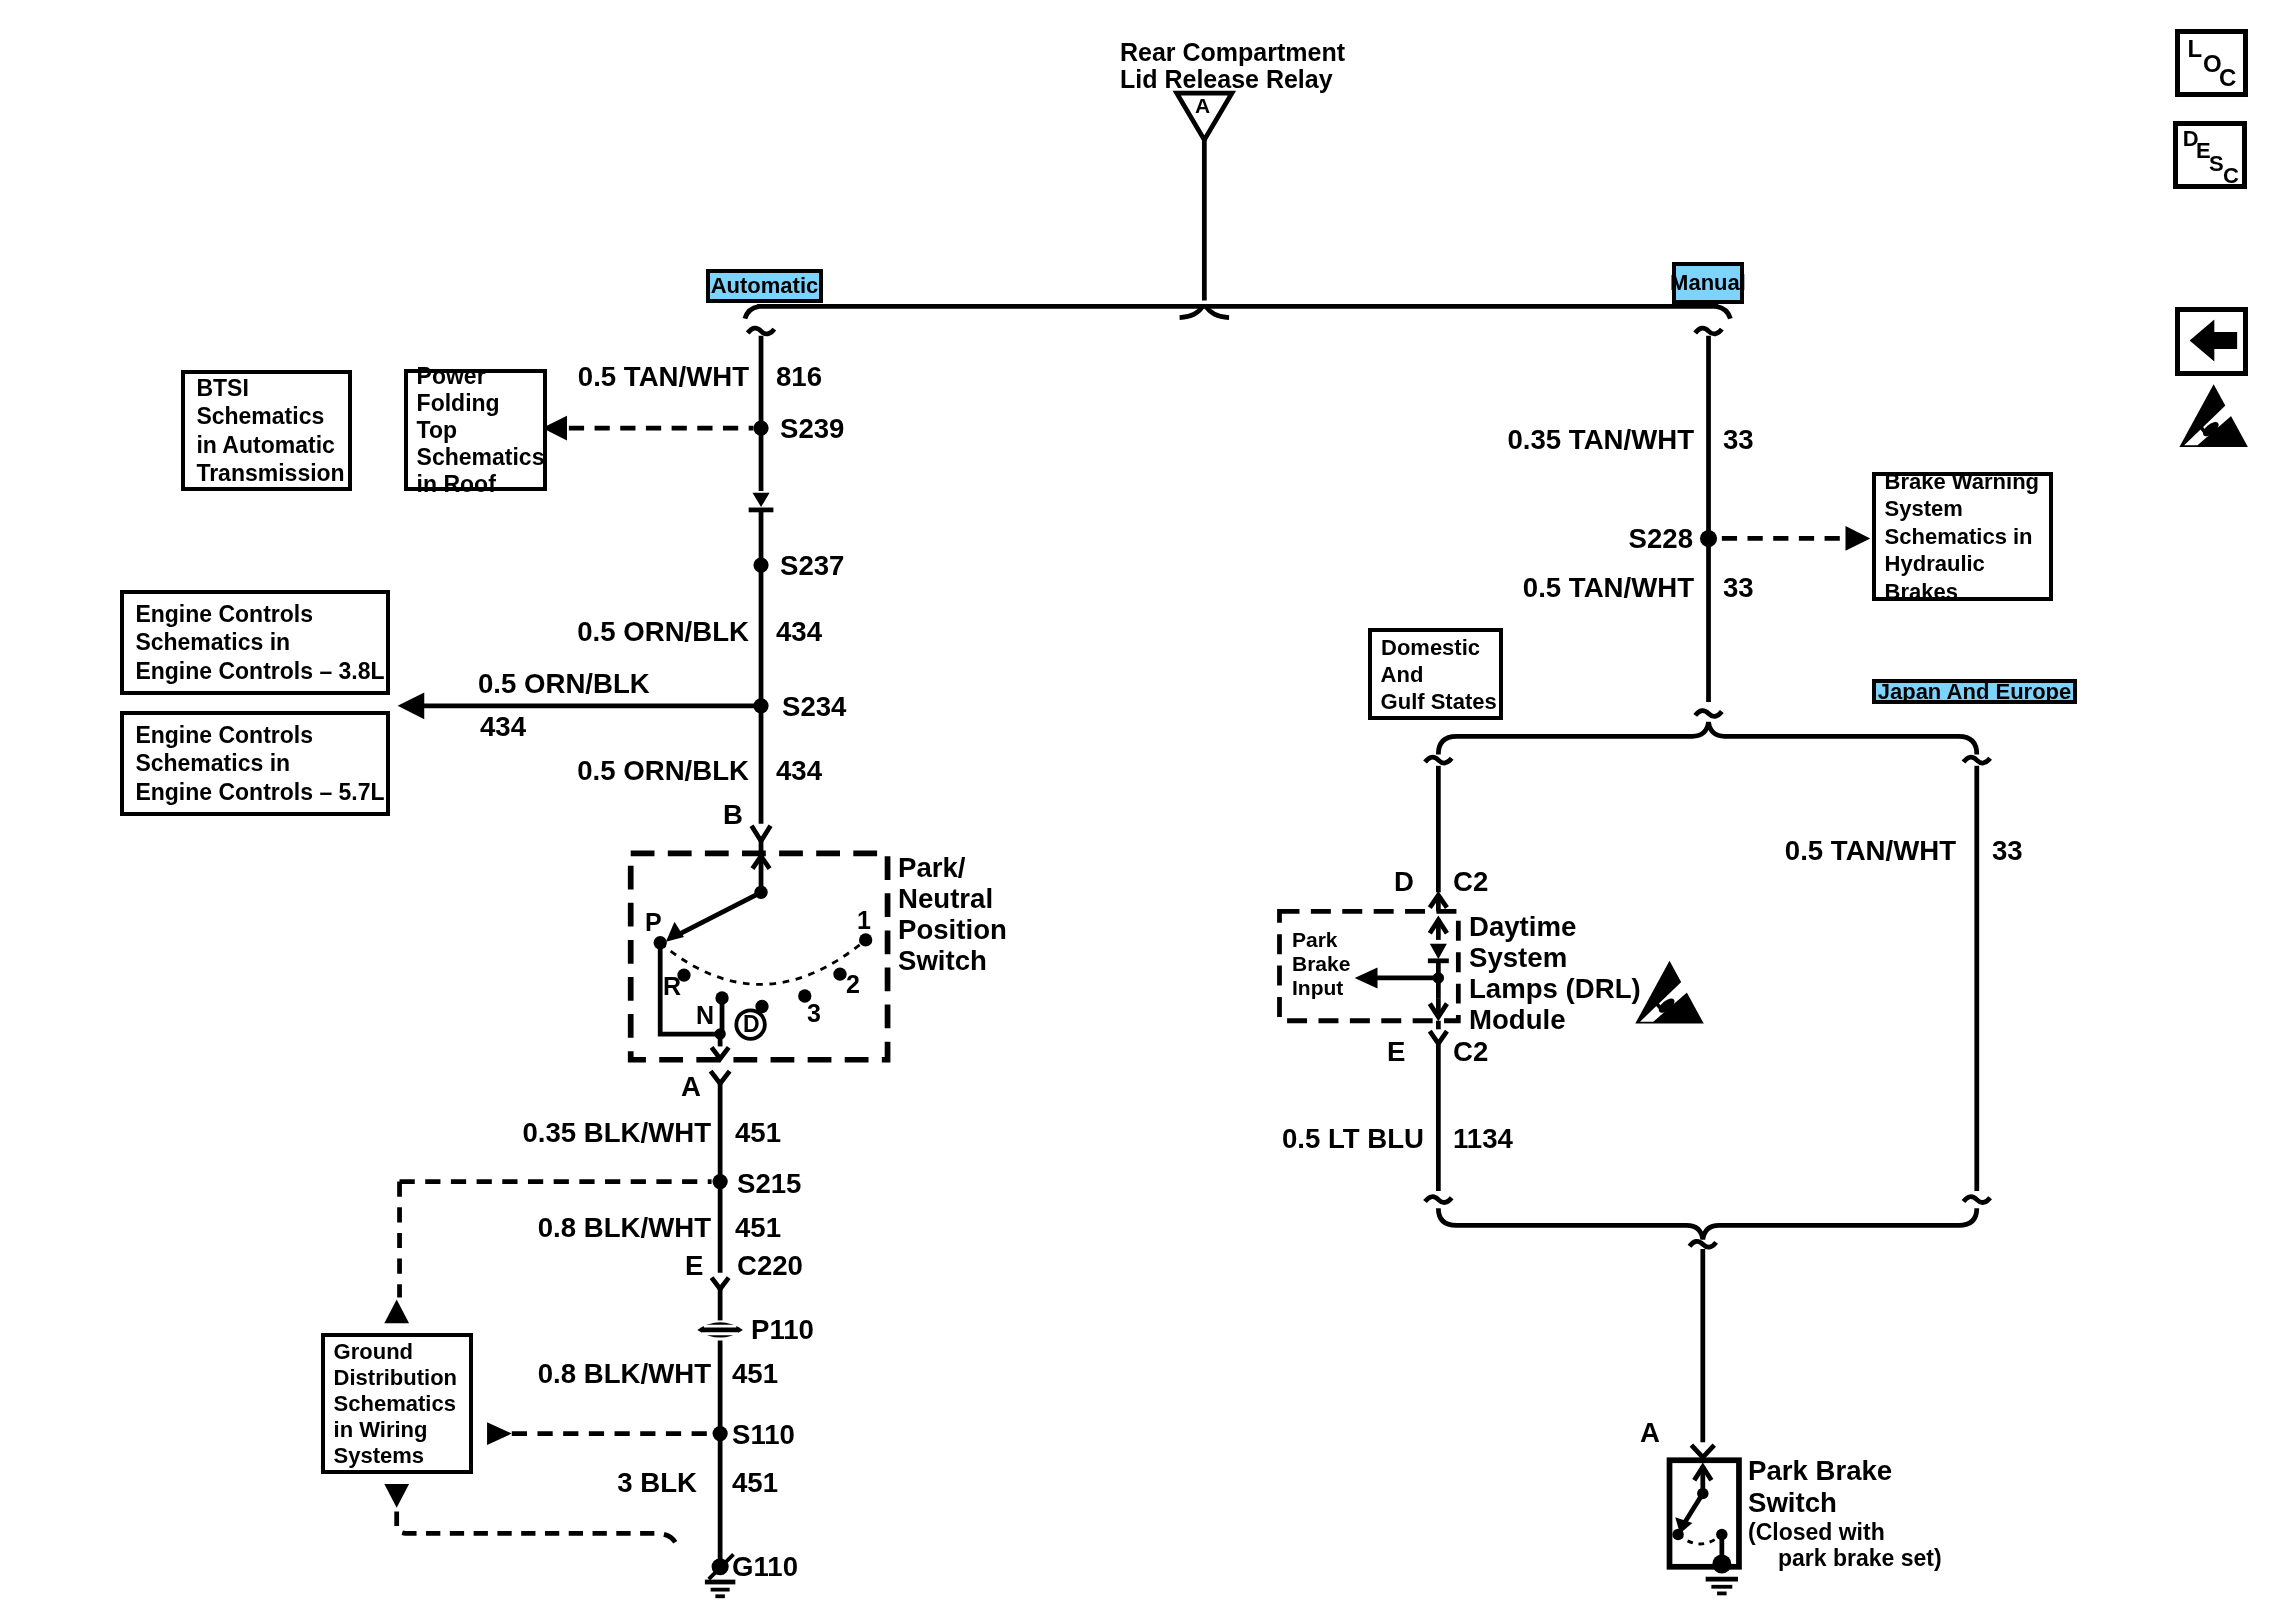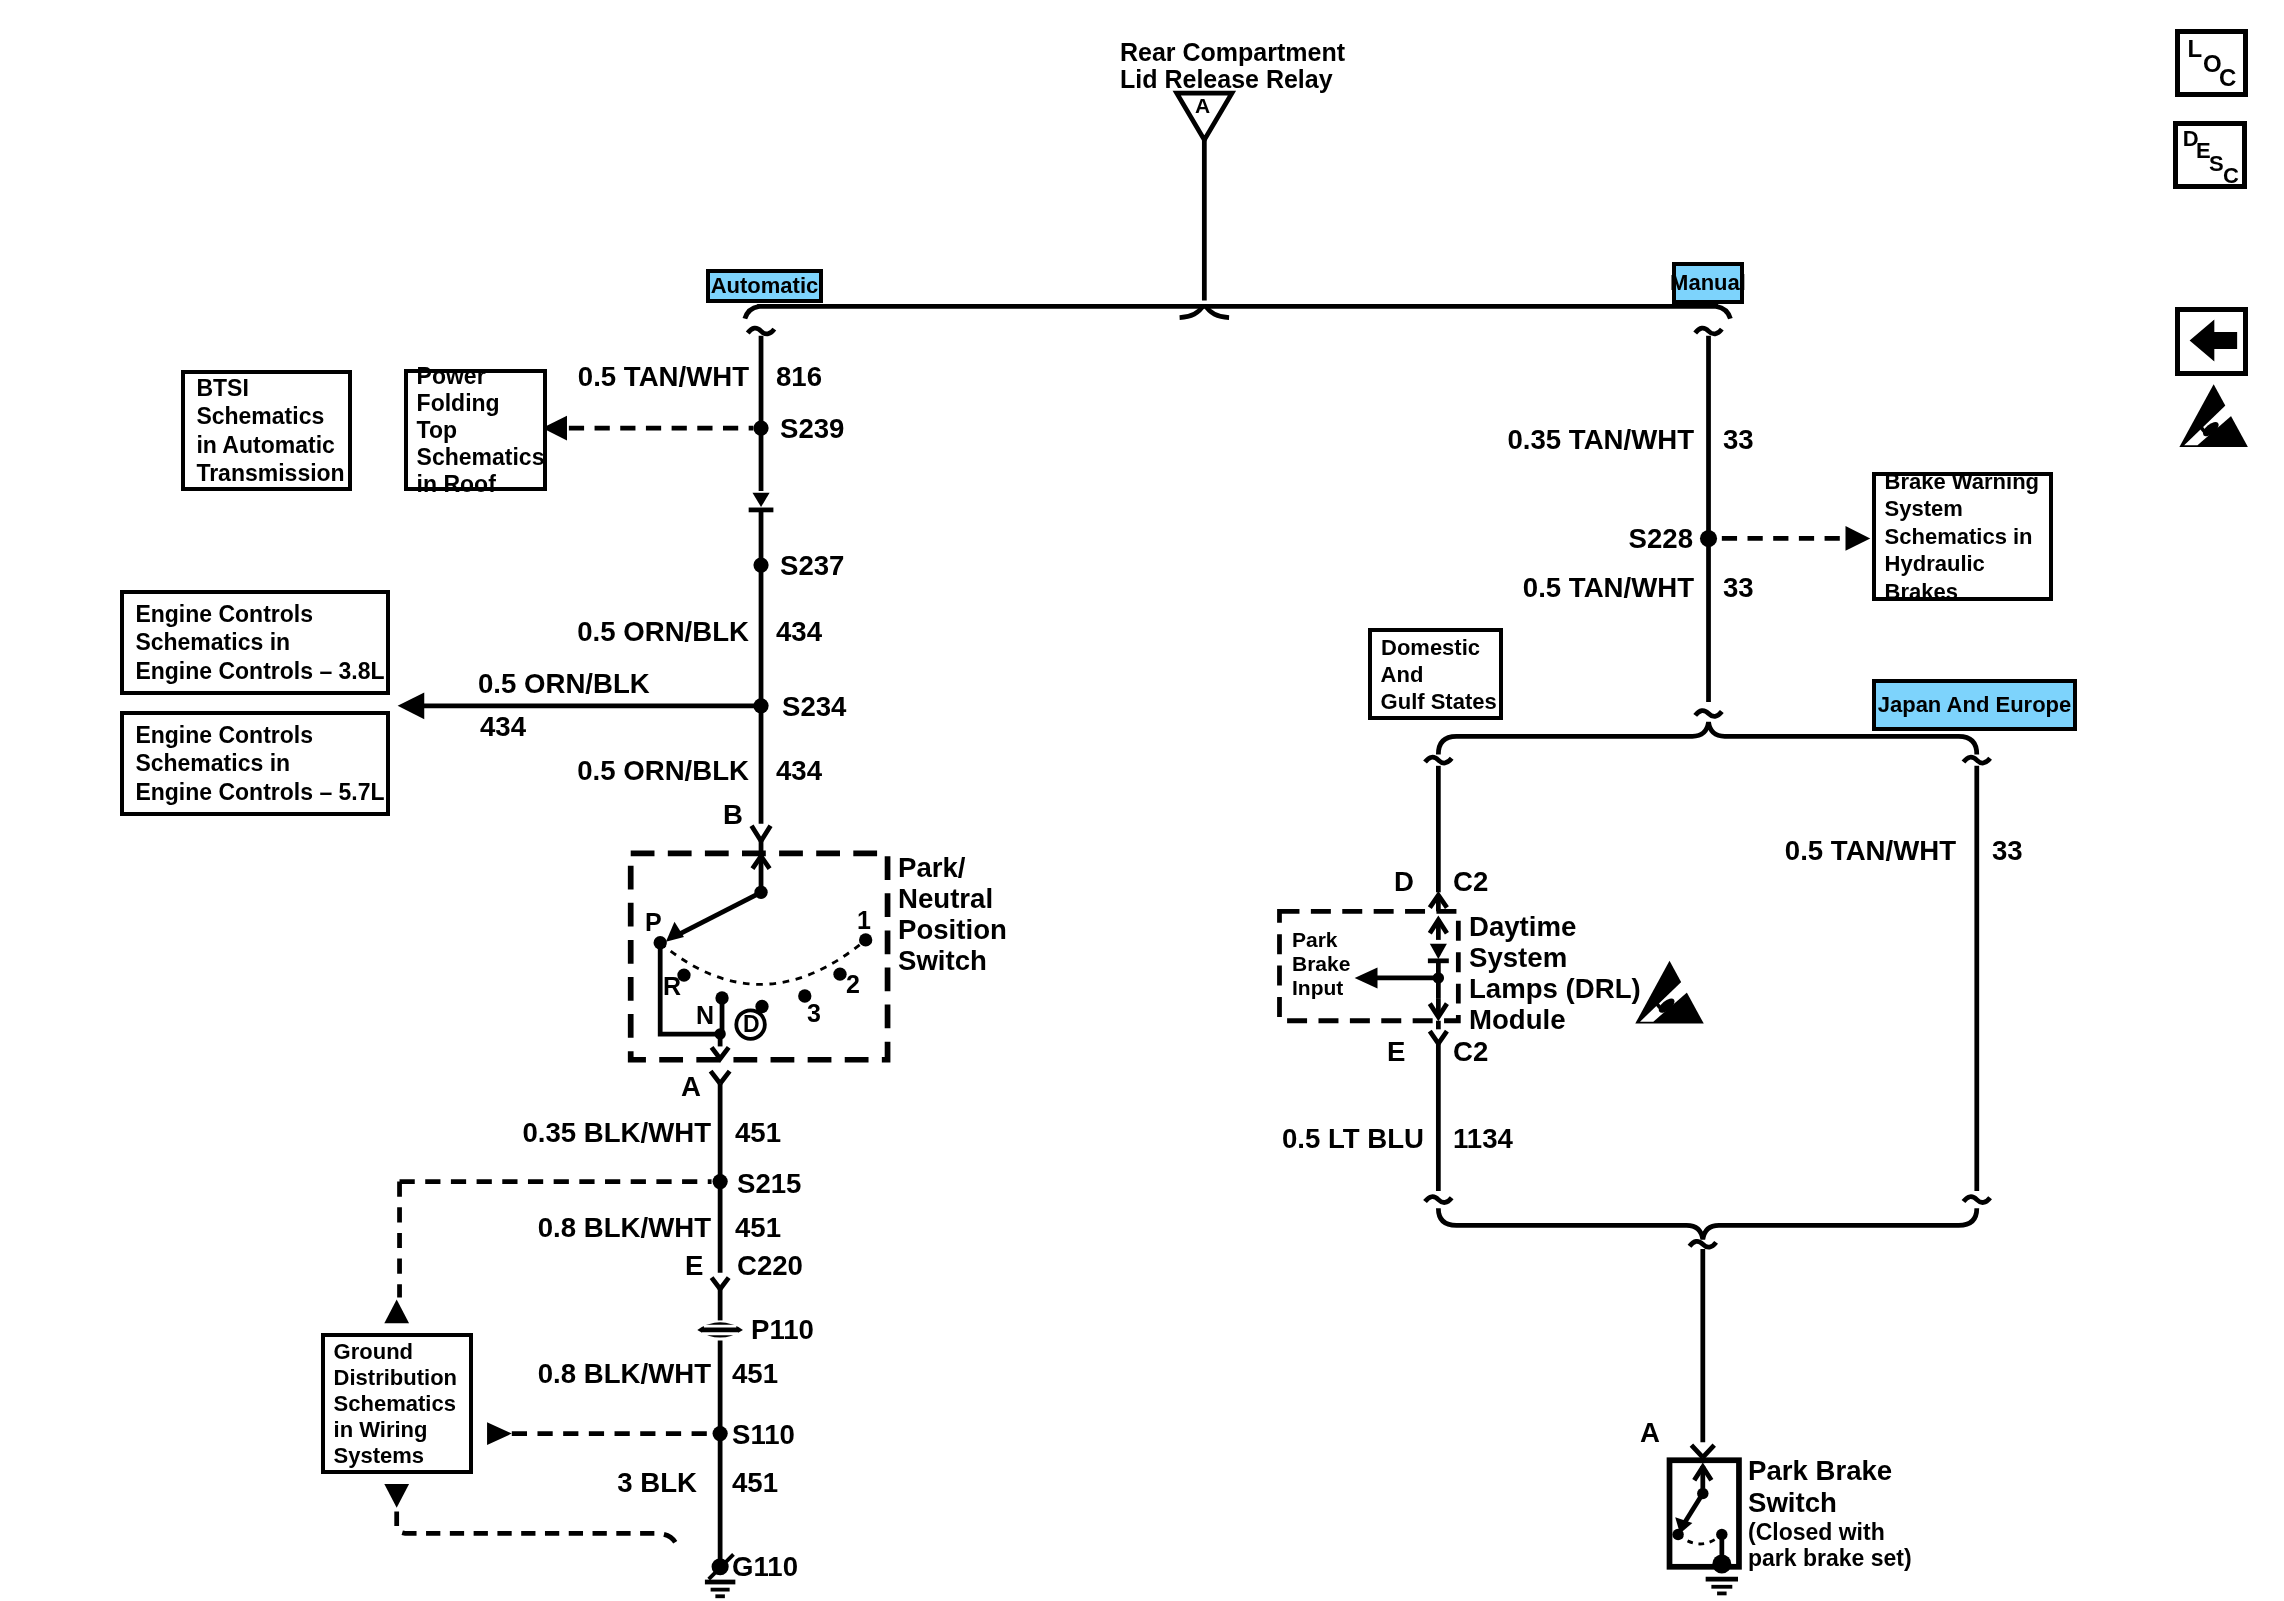--- a/index.html
+++ b/index.html
@@ -277,21 +277,21 @@
   <div class="ln">Daytime</div>
   <div class="ln">System</div>
   <div class="ln">Lamps (DRL)</div>
   <div class="ln">Module</div>
 </div>
 
 <div class="ml" style="left:1748px;top:1455px;">
   <div class="ln t31" style="line-height:32px;">Park Brake</div>
   <div class="ln t31" style="line-height:32px;">Switch</div>
   <div class="ln" style="font-size:23px;line-height:26px;">(Closed with</div>
-  <div class="ln" style="font-size:23px;line-height:26px;">park brake set)</div>
+  <div class="ln" style="font-size:23px;line-height:26px;margin-left:30px;">park brake set)</div>
 </div>
 
 <div class="box" style="left:181px;top:370px;width:171px;height:121px;">
   <div class="ln">BTSI Schematics</div>
   <div class="ln">in Automatic</div>
   <div class="ln">Transmission</div>
 </div>
 <div class="box" style="left:404px;top:369px;width:143px;height:122px;">
   <div class="ln" style="line-height:27px;padding-left:8.6px;">Power</div>
   <div class="ln" style="line-height:27px;padding-left:8.6px;">Folding Top</div>
@@ -319,21 +319,21 @@
   <div class="ln" style="font-size:22px;line-height:27.6px;padding-left:8.6px;">Brake Warning</div>
   <div class="ln" style="font-size:22px;line-height:27.6px;padding-left:8.6px;">System</div>
   <div class="ln" style="font-size:22px;line-height:27.6px;padding-left:8.6px;">Schematics in</div>
   <div class="ln" style="font-size:22px;line-height:27.6px;padding-left:8.6px;">Hydraulic Brakes</div>
 </div>
 <div class="box" style="left:1368px;top:628px;width:135px;height:92px;">
   <div class="ln" style="font-size:22px;line-height:27px;padding-left:9px;">Domestic</div>
   <div class="ln" style="font-size:22px;line-height:27px;padding-left:8.6px;">And</div>
   <div class="ln" style="font-size:22px;line-height:27px;padding-left:8.6px;">Gulf States</div>
 </div>
-<div class="cbox" style="left:1872px;top:679px;width:205px;height:52px;">
+<div class="cbox" style="left:1872px;top:679px;width:205px;height:25px;">
   <span>Japan And Europe</span>
 </div>
 
 <div class="icnbox" style="left:2175px;top:28.5px;width:73px;height:68px;">
   <span style="left:7.6px;top:1.9px;">L</span>
   <span style="left:23px;top:16px;">O</span>
   <span style="left:39px;top:30px;">C</span>
 </div>
 <div class="icnbox" style="left:2173px;top:121px;width:74px;height:68px;">
   <span style="left:4.8px;top:0px;font-size:22px;">D</span>

